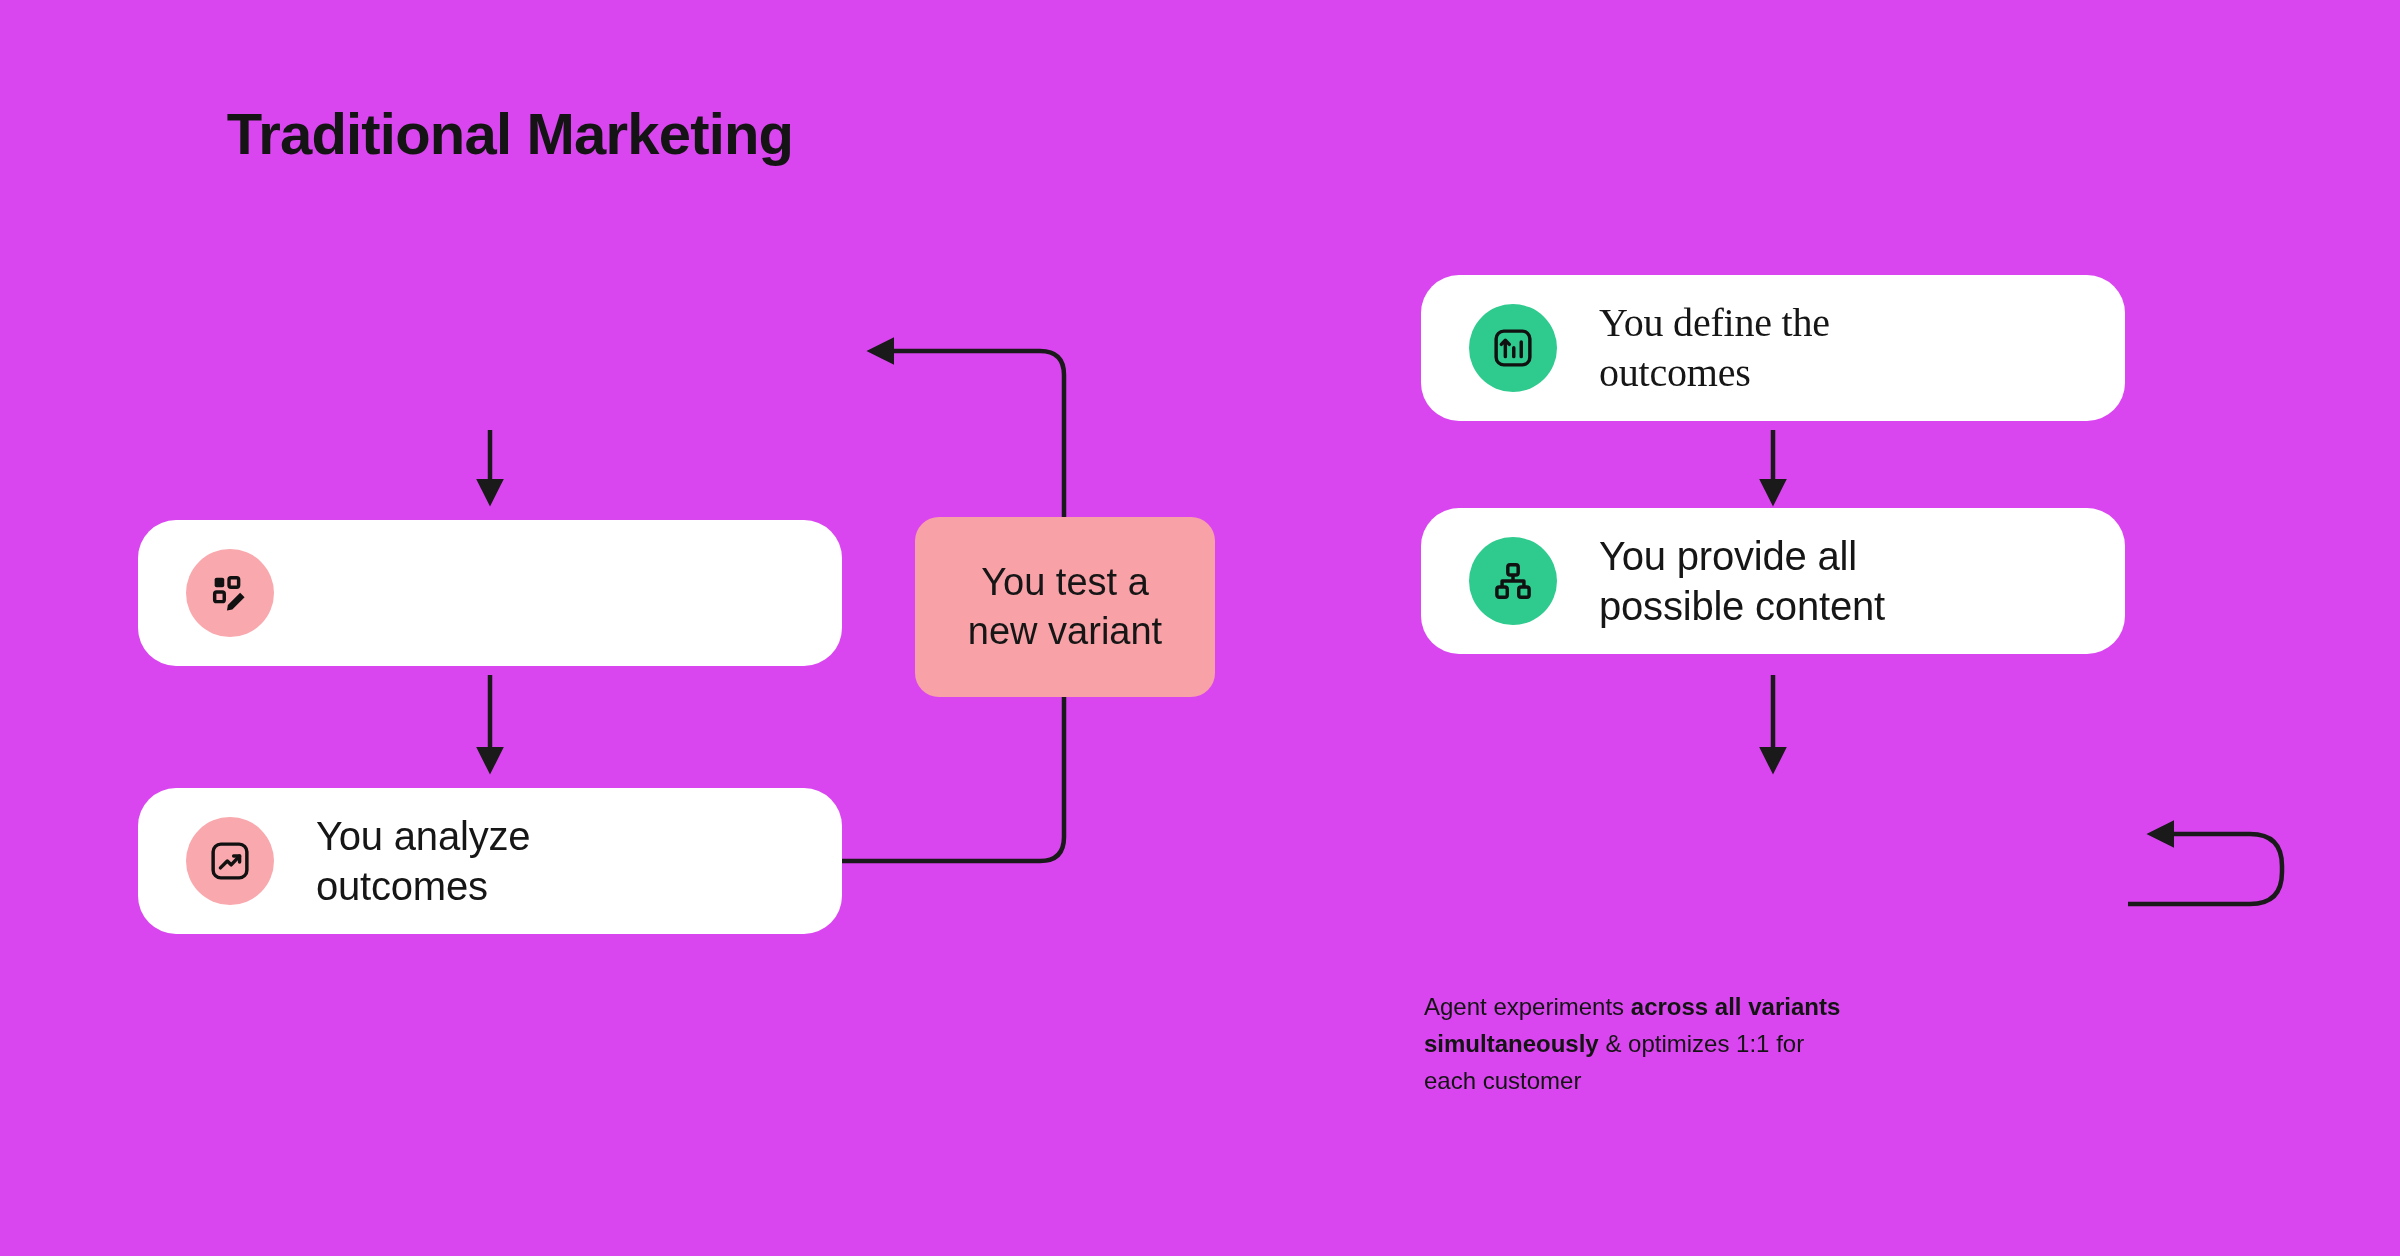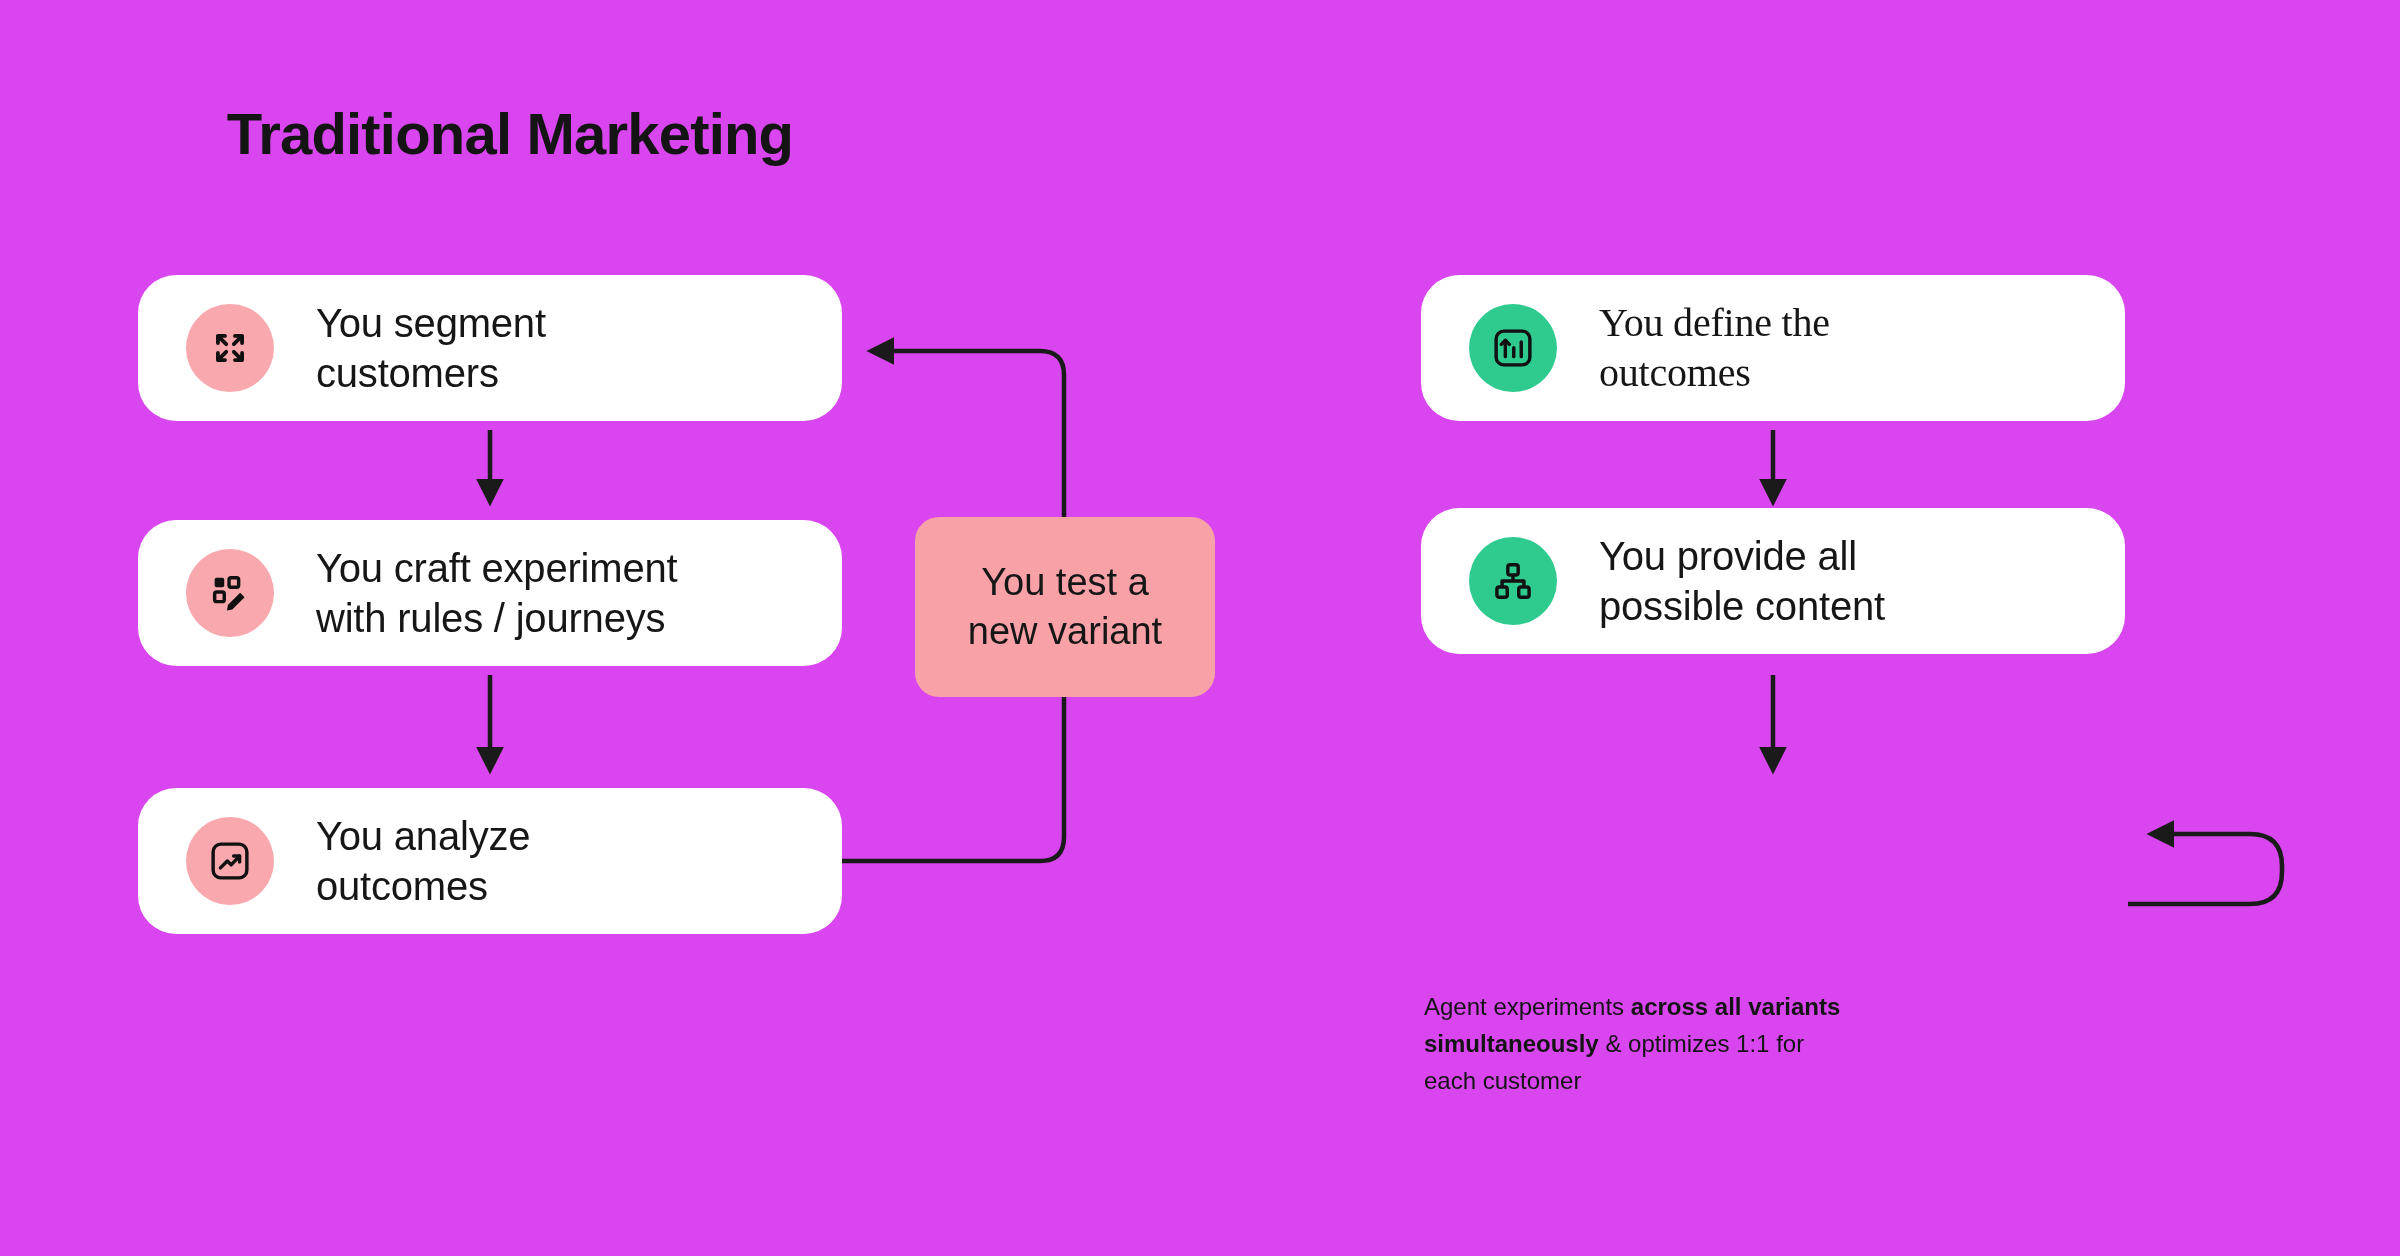--- a/index.html
+++ b/index.html
@@ -73,44 +73,30 @@
     <line x1="1773" y1="430" x2="1773" y2="501" stroke="#1a1a1a" stroke-width="4.5" marker-end="url(#arrowhead)"></line>
     <line x1="1773" y1="675" x2="1773" y2="769" stroke="#1a1a1a" stroke-width="4.5" marker-end="url(#arrowhead)"></line>
 
     <path d="M842 861 H1040 Q1064 861 1064 837 V375 Q1064 351 1040 351 H872" fill="none" stroke="#1a1a1a" stroke-width="4.5" marker-end="url(#arrowhead)"></path>
 
     <path d="M2128 904 H2250 Q2282 904 2282 872 V866 Q2282 834 2250 834 H2152" fill="none" stroke="#1a1a1a" stroke-width="4.5" marker-end="url(#arrowhead)"></path>
   </svg>
 
   <div class="col-title title-left">Traditional Marketing</div>
 
-  <div class="card l1">
-    <div class="badge pink">
-      <svg viewBox="0 0 24 24" fill="none" stroke="#111" stroke-width="2" stroke-linecap="round" stroke-linejoin="round">
-        <path d="M10 10 L5.7 5.7 M5.7 9.4 V5.7 H9.4"></path>
-        <path d="M14 10 L18.3 5.7 M14.6 5.7 H18.3 V9.4"></path>
-        <path d="M10 14 L5.7 18.3 M5.7 14.6 V18.3 H9.4"></path>
-        <path d="M14 14 L18.3 18.3 M18.3 14.6 V18.3 H14.6"></path>
-      </svg>
-    </div>
-    <div class="card-label">You segment
-customers</div>
-  </div>
 
   <div class="card l2">
     <div class="badge pink">
       <svg viewBox="0 0 24 24" fill="none" stroke="#111" stroke-width="1.8" stroke-linejoin="round">
         <rect x="4" y="4" width="5" height="5" rx="1" fill="#111" stroke="none"></rect>
         <rect x="11.5" y="4" width="5" height="5" rx="1"></rect>
         <rect x="4" y="11.5" width="5" height="5" rx="1"></rect>
         <path d="M13.2 20.6 l6.4-6.4 -2.3-2.3 -6.4 6.4 -0.5 2.8 z" fill="#111" stroke="none"></path>
       </svg>
     </div>
-    <div class="card-label">You craft experiment
-with rules / journeys</div>
   </div>
 
   <div class="card l3">
     <div class="badge pink">
       <svg viewBox="0 0 24 24" fill="none" stroke="#111" stroke-width="1.8" stroke-linecap="round" stroke-linejoin="round">
         <rect x="3.2" y="3.2" width="17.6" height="17.6" rx="4"></rect>
         <path d="M7 15.6 L10.6 12 l2 2 L17 9.4"></path>
         <path d="M13.9 9.4 H17 V12.5"></path>
       </svg>
     </div>

